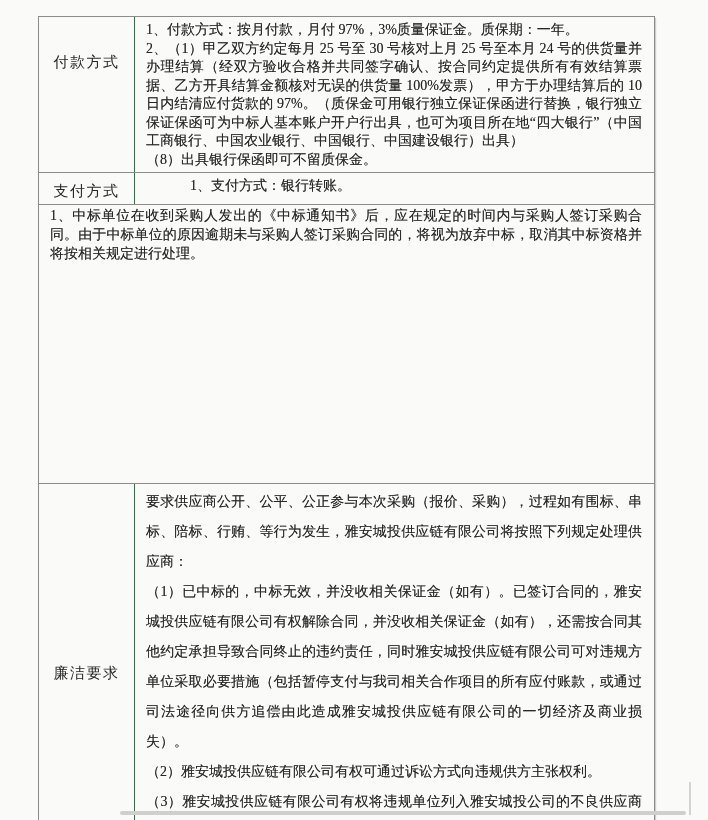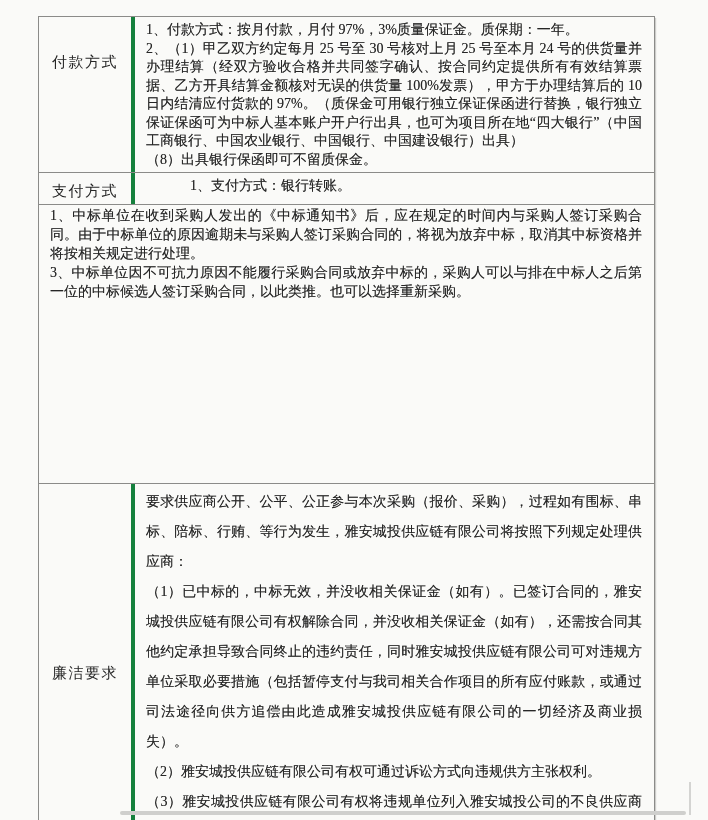--- a/index.html
+++ b/index.html
@@ -28,21 +28,21 @@
   }
   .trow {
     display: flex;
     border-bottom: 1px solid #8b8b89;
   }
   .trow:last-child { border-bottom: none; }
   .label-cell {
     flex: 0 0 96px;
     width: 96px;
     box-sizing: border-box;
-    border-right: 4px solid #15803d;
+    border-right: 1px solid #15803d;
     display: flex;
     justify-content: center;
     font-size: 15px;
     letter-spacing: 1.5px;
     white-space: nowrap;
   }
   .content-cell {
     flex: 1 1 auto;
     box-sizing: border-box;
     padding: 3px 12px 3px 11px;
@@ -117,21 +117,20 @@
         <span>支付方式</span>
       </div>
       <div class="content-cell">
         <p>1、支付方式：银行转账。</p>
       </div>
     </div>
 
     <div class="trow row-contract">
       <div class="content-cell">
         <p>1、中标单位在收到采购人发出的《中标通知书》后，应在规定的时间内与采购人签订采购合同。由于中标单位的原因逾期未与采购人签订采购合同的，将视为放弃中标，取消其中标资格并将按相关规定进行处理。</p>
-        <p>3、中标单位因不可抗力原因不能履行采购合同或放弃中标的，采购人可以与排在中标人之后第一位的中标候选人签订采购合同，以此类推。也可以选择重新采购。</p>
       </div>
     </div>
 
     <div class="trow row-integrity">
       <div class="label-cell">
         <span>廉洁要求</span>
       </div>
       <div class="content-cell">
         <p>要求供应商公开、公平、公正参与本次采购（报价、采购），过程如有围标、串标、陪标、行贿、等行为发生，雅安城投供应链有限公司将按照下列规定处理供应商：</p>
         <p>（1）已中标的，中标无效，并没收相关保证金（如有）。已签订合同的，雅安城投供应链有限公司有权解除合同，并没收相关保证金（如有），还需按合同其他约定承担导致合同终止的违约责任，同时雅安城投供应链有限公司可对违规方单位采取必要措施（包括暂停支付与我司相关合作项目的所有应付账款，或通过司法途径向供方追偿由此造成雅安城投供应链有限公司的一切经济及商业损失）。</p>

